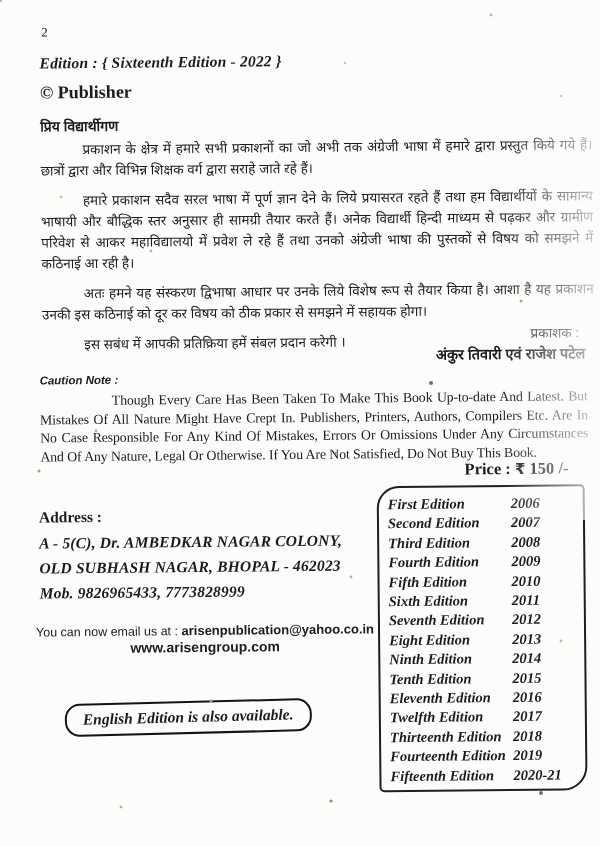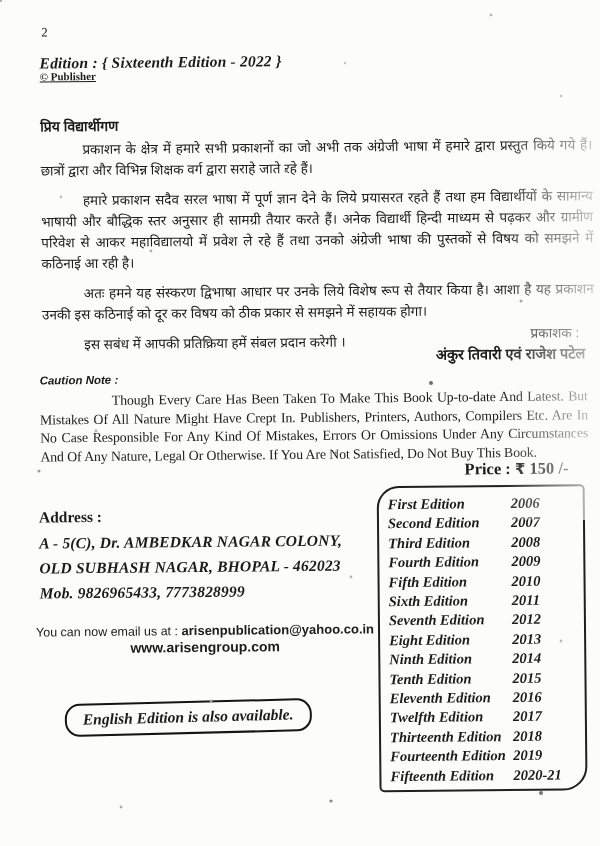--- a/index.html
+++ b/index.html
@@ -19,21 +19,21 @@
     position:absolute;inset:0;
     transform:rotate(-0.55deg);
     transform-origin:300px 420px;
   }
   .abs{position:absolute;}
   .serif{font-family:"Liberation Serif", serif;}
   .bi{font-weight:bold;font-style:italic;}
 
   .page-number{left:45px;top:22px;font-size:13px;}
   .edition-line{left:43px;top:52px;font-size:15.5px;letter-spacing:.2px;}
-  .copyright{left:43px;top:68px;font-size:11px;font-weight:bold;text-decoration:underline;}
+  .copyright{left:43px;top:80px;font-size:18px;font-weight:bold;}
 
   .preface{
     left:43px;top:114px;width:552px;
     font-family:"Liberation Sans", sans-serif;
     font-size:13.5px;line-height:21px;
   }
   .preface .salutation{font-weight:bold;font-size:14px;margin-bottom:2px;}
   .preface p{margin:0 0 9px 0;text-align:justify;text-indent:42px;}
   .preface p.no-just{text-align:left;}
 

